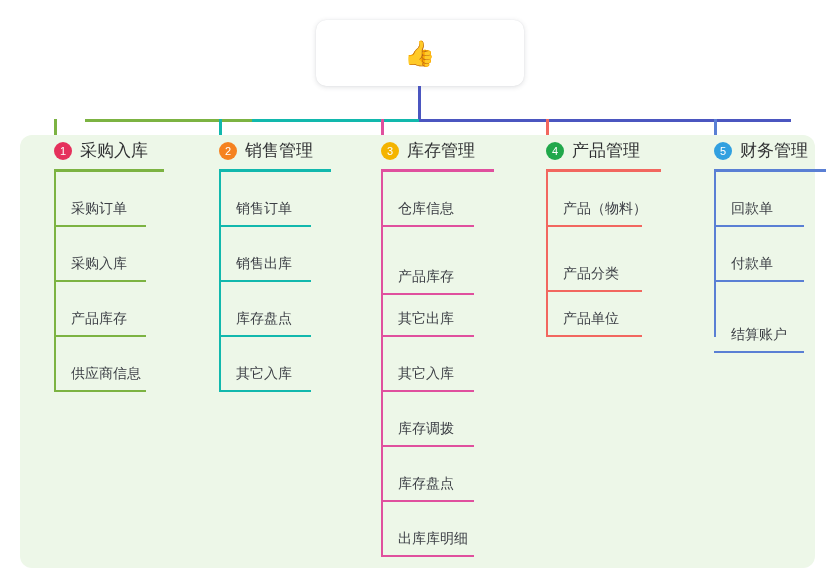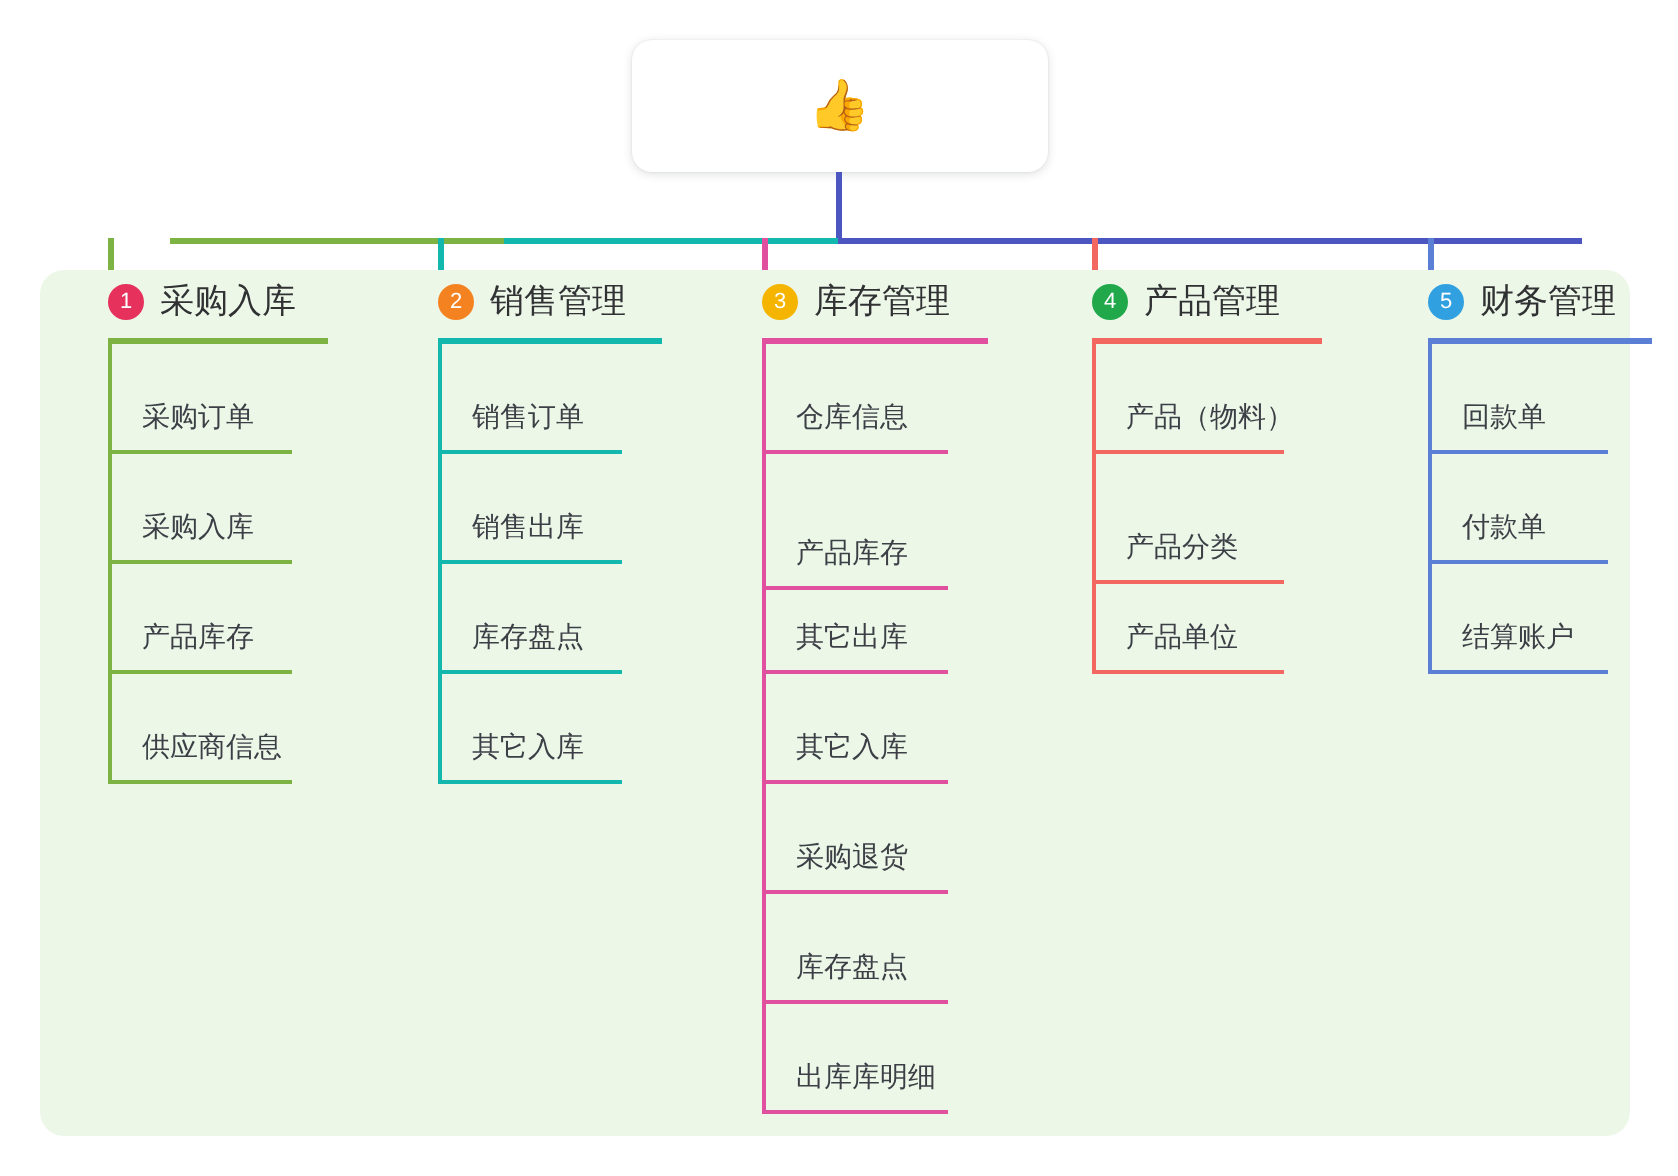--- a/index.html
+++ b/index.html
@@ -219,21 +219,21 @@
             </div>
             <div class="leaf" style="top: 110px; width: 93px;">
               <span class="leaf-text">其它出库</span>
               <div class="leaf-rule" style="width: 93px; background: rgb(224, 80, 158);"></div>
             </div>
             <div class="leaf" style="top: 165px; width: 93px;">
               <span class="leaf-text">其它入库</span>
               <div class="leaf-rule" style="width: 93px; background: rgb(224, 80, 158);"></div>
             </div>
             <div class="leaf" style="top: 220px; width: 93px;">
-              <span class="leaf-text">采购退货</span>
+              <span class="leaf-text">库存调拨</span>
               <div class="leaf-rule" style="width: 93px; background: rgb(224, 80, 158);"></div>
             </div>
             <div class="leaf" style="top: 275px; width: 93px;">
               <span class="leaf-text">库存盘点</span>
               <div class="leaf-rule" style="width: 93px; background: rgb(224, 80, 158);"></div>
             </div>
             <div class="leaf" style="top: 330px; width: 93px; padding-left: 16px;">
               <span class="leaf-text">出库库明细</span>
               <div class="leaf-rule" style="width: 93px; background: rgb(224, 80, 158);"></div>
             </div>
@@ -270,21 +270,21 @@
           <div class="leafgroup">
             <div class="trunk" style="height: 165px; background: rgb(90, 127, 212);"></div>
             <div class="leaf" style="top: 0px; width: 90px;">
               <span class="leaf-text">回款单</span>
               <div class="leaf-rule" style="width: 90px; background: rgb(90, 127, 212);"></div>
             </div>
             <div class="leaf" style="top: 55px; width: 90px;">
               <span class="leaf-text">付款单</span>
               <div class="leaf-rule" style="width: 90px; background: rgb(90, 127, 212);"></div>
             </div>
-            <div class="leaf" style="top: 110px; width: 90px;">
+            <div class="leaf" style="top: 126px; width: 90px;">
               <span class="leaf-text">结算账户</span>
               <div class="leaf-rule" style="width: 90px; background: rgb(90, 127, 212);"></div>
             </div>
           </div>
         </div>
       </div>
   </div>
 
 </div>
 

